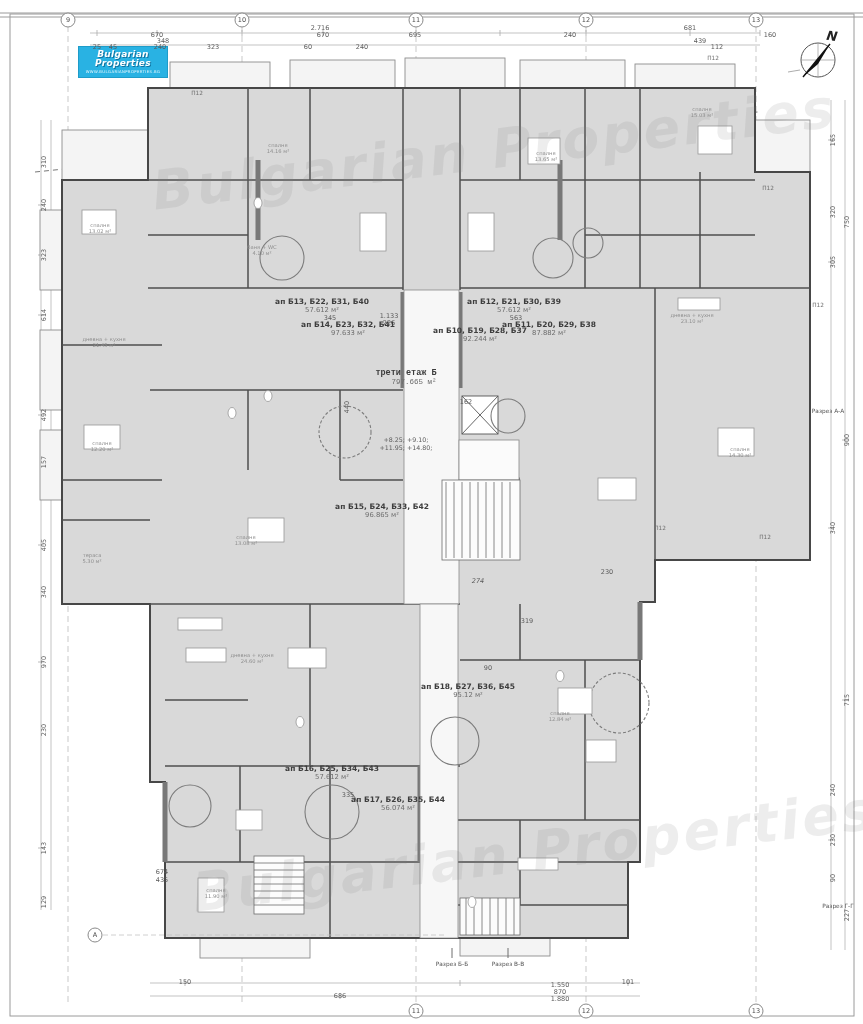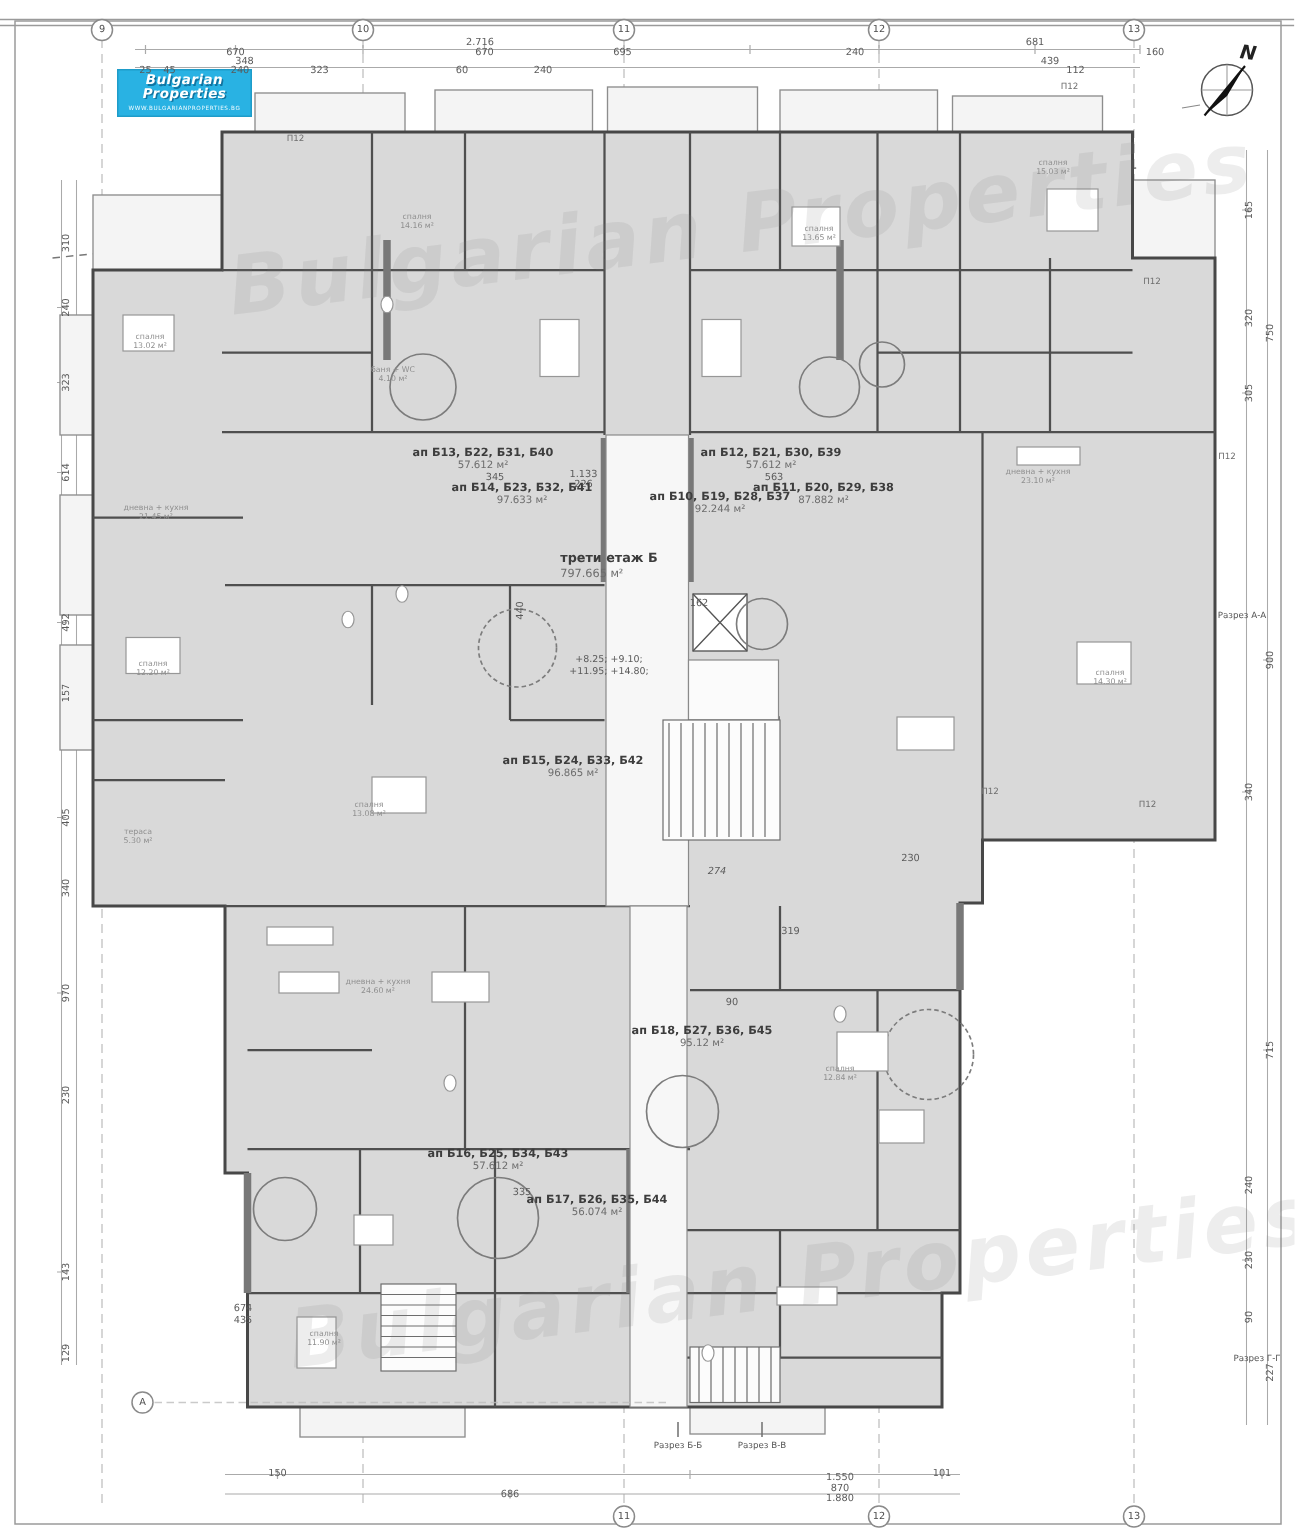--- a/index.html
+++ b/index.html
@@ -17,21 +17,21 @@
   .apt .l{font-size:7.5px;font-weight:bold;white-space:nowrap;line-height:1.25;}
   .apt .a{font-size:6.8px;color:#6d6d6d;white-space:nowrap;line-height:1.2;}
   .room{position:absolute;text-align:center;transform:translate(-50%,-50%);
         color:#8f8f8f;font-size:5.2px;line-height:1.2;white-space:nowrap;}
   .bubble{position:absolute;width:13px;height:13px;border:1px solid #8a8a8a;border-radius:50%;
           background:#fff;font-size:6.5px;color:#4c4c4c;display:flex;align-items:center;
           justify-content:center;transform:translate(-50%,-50%);line-height:1;}
   .colnote{position:absolute;font-size:5.8px;color:#6f6f6f;transform:translate(-50%,-50%);white-space:nowrap;}
   .section{position:absolute;font-size:5.8px;color:#555;transform:translate(-50%,-50%);white-space:nowrap;}
   .floorlbl{position:absolute;left:406px;top:377px;transform:translate(-50%,-50%);
-            text-align:left;color:#3d3d3d;}
+            text-align:right;color:#3d3d3d;font-family:Liberation Mono, monospace;}
   .floorlbl .t{font-size:8.5px;font-weight:bold;white-space:nowrap;}
   .floorlbl .a{font-size:7.5px;color:#6d6d6d;}
   .elev{position:absolute;left:406px;top:444px;transform:translate(-50%,-50%);
         text-align:center;font-size:6.3px;color:#5a5a5a;line-height:1.25;white-space:nowrap;}
   .logo{position:absolute;left:78px;top:46px;width:88px;height:30px;background:#29b2e3;
         border:1px solid #1e9cc9;display:flex;flex-direction:column;align-items:center;
         justify-content:center;color:#fff;font-style:italic;font-weight:bold;
         text-shadow:1px 1px 0 #1173a0;}
   .logo .l1,.logo .l2{font-size:9px;line-height:1.05;letter-spacing:.3px;}
   .logo .url{font-size:3.8px;font-weight:normal;font-style:normal;letter-spacing:.4px;

